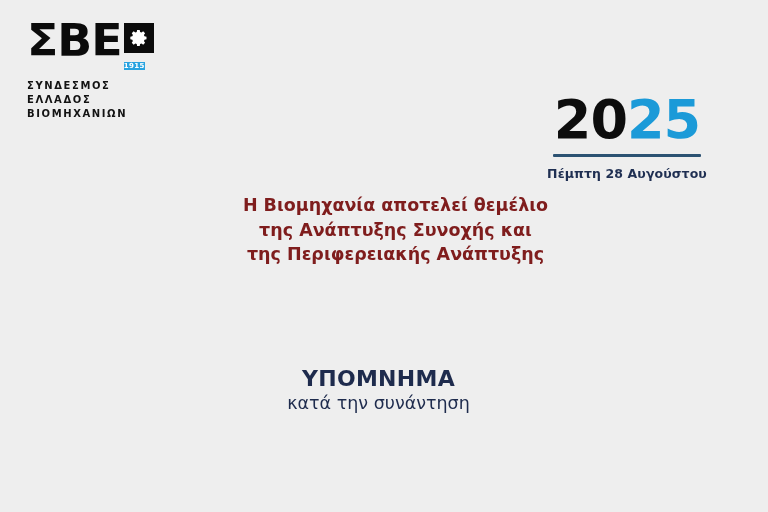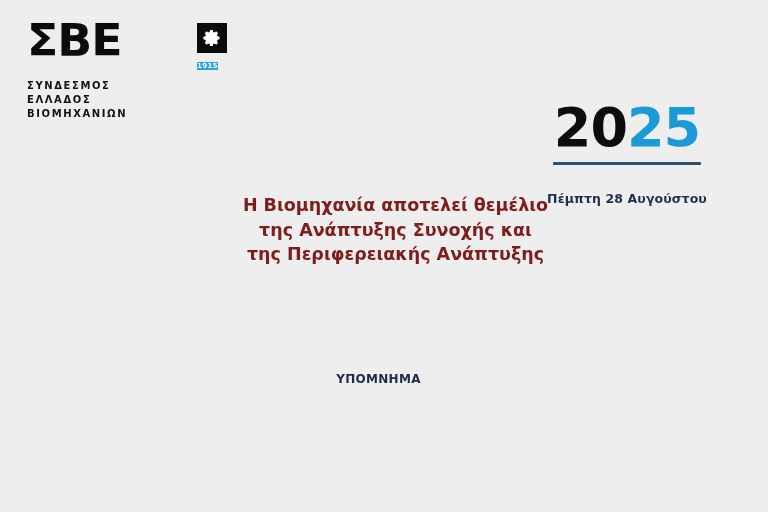--- a/index.html
+++ b/index.html
@@ -28,21 +28,20 @@
   .logo-block {
     position: absolute;
     left: 27px;
     top: 22px;
     width: 200px;
   }
   .logo-mark {
     display: flex;
     align-items: flex-start;
     height: 46px;
-    justify-content: space-between;
   }
   .logo-letters {
     font-family: "DejaVu Sans", "Liberation Sans", sans-serif;
     font-weight: 700;
     font-size: 45px;
     line-height: 38px;
     letter-spacing: -1px;
     color: #0b0b0b;
     display: block;
     transform: scaleX(1.02);
@@ -81,41 +80,41 @@
     line-height: 14px;
     letter-spacing: 1.6px;
     color: #131313;
   }
   .logo-sub div { white-space: nowrap; }
 
   
   .date-block {
     position: absolute;
     right: 56px;
-    top: 100px;
+    top: 92px;
     text-align: center;
     width: 170px;
   }
   .year {
     font-size: 54px;
     font-weight: 700;
     line-height: 56px;
     letter-spacing: -1px;
   }
   .year .y-dark { color: #0d0d0d; }
   .year .y-blue { color: #1b9ad8; }
   .year-rule {
     height: 3px;
     background: #2c5272;
     margin: 6px auto 0 auto;
     width: 148px;
     border-radius: 1px;
   }
   .date-text {
-    margin-top: 26px;
+    margin-top: 9px;
     font-size: 12.5px;
     font-weight: 700;
     color: #1f2f52;
     letter-spacing: 0.1px;
     white-space: nowrap;
   }
 
   
   .headline {
     position: absolute;
@@ -134,21 +133,21 @@
   
   .memo {
     position: absolute;
     left: 0;
     top: 367px;
     width: 757px;
     text-align: center;
     color: #1e2b4d;
   }
   .memo-title {
-    font-size: 12px;
+    font-size: 22px;
     font-weight: 700;
     line-height: 24px;
     letter-spacing: 0.3px;
   }
   .memo-lines {
     font-size: 17.5px;
     font-weight: 400;
     line-height: 25px;
   }
   .memo-lines div { white-space: nowrap; }
@@ -188,16 +187,17 @@
 
   <div class="headline">
     <div>Η Βιομηχανία αποτελεί θεμέλιο</div>
     <div>της Ανάπτυξης Συνοχής και</div>
     <div>της Περιφερειακής Ανάπτυξης</div>
   </div>
 
   <div class="memo">
     <div class="memo-title">ΥΠΟΜΝΗΜΑ</div>
     <div class="memo-lines">
+      <div>κατά την συνάντηση</div>
     </div>
   </div>
 
 </div>
 
 </body></html>

